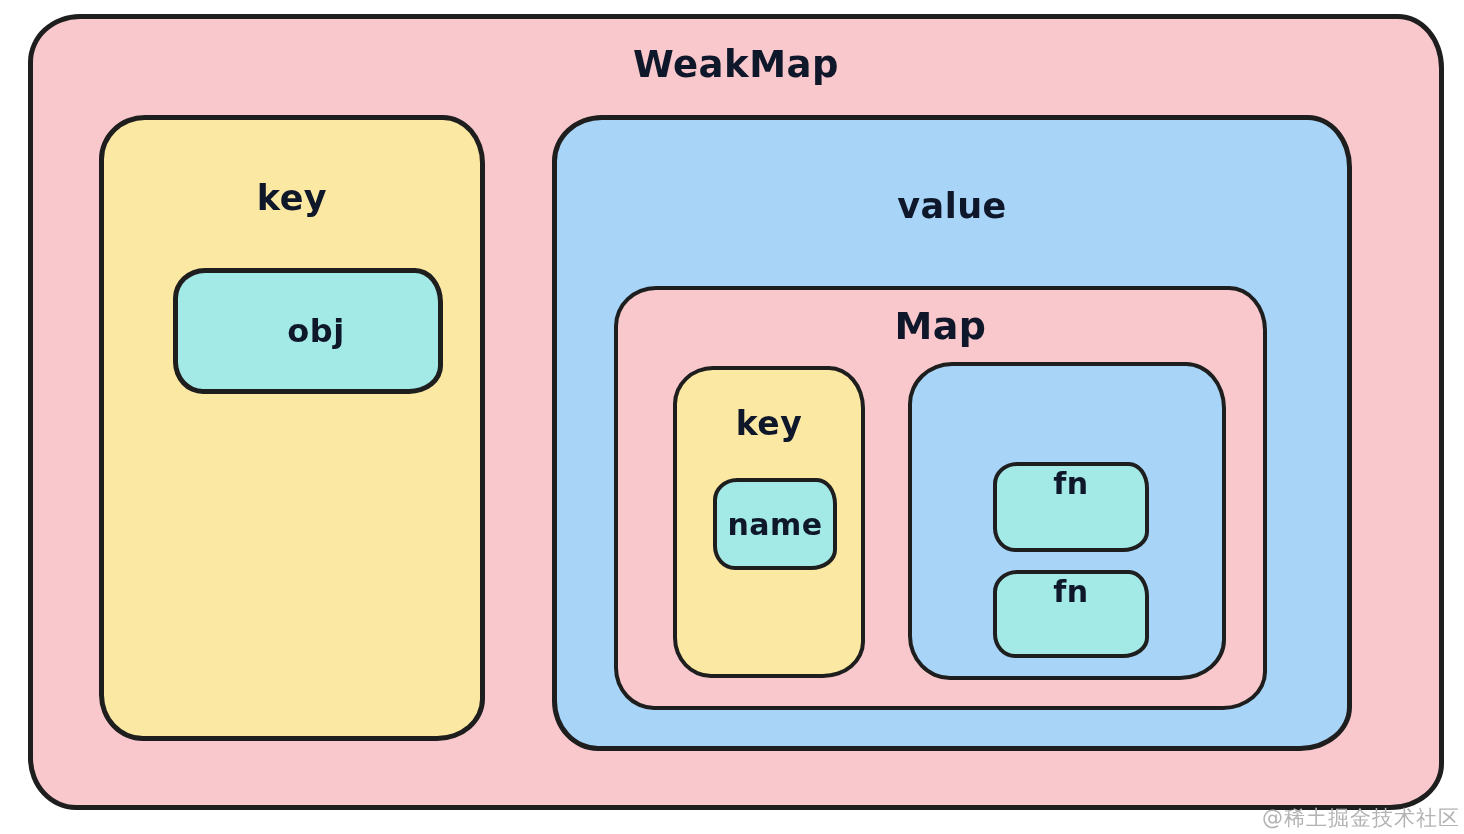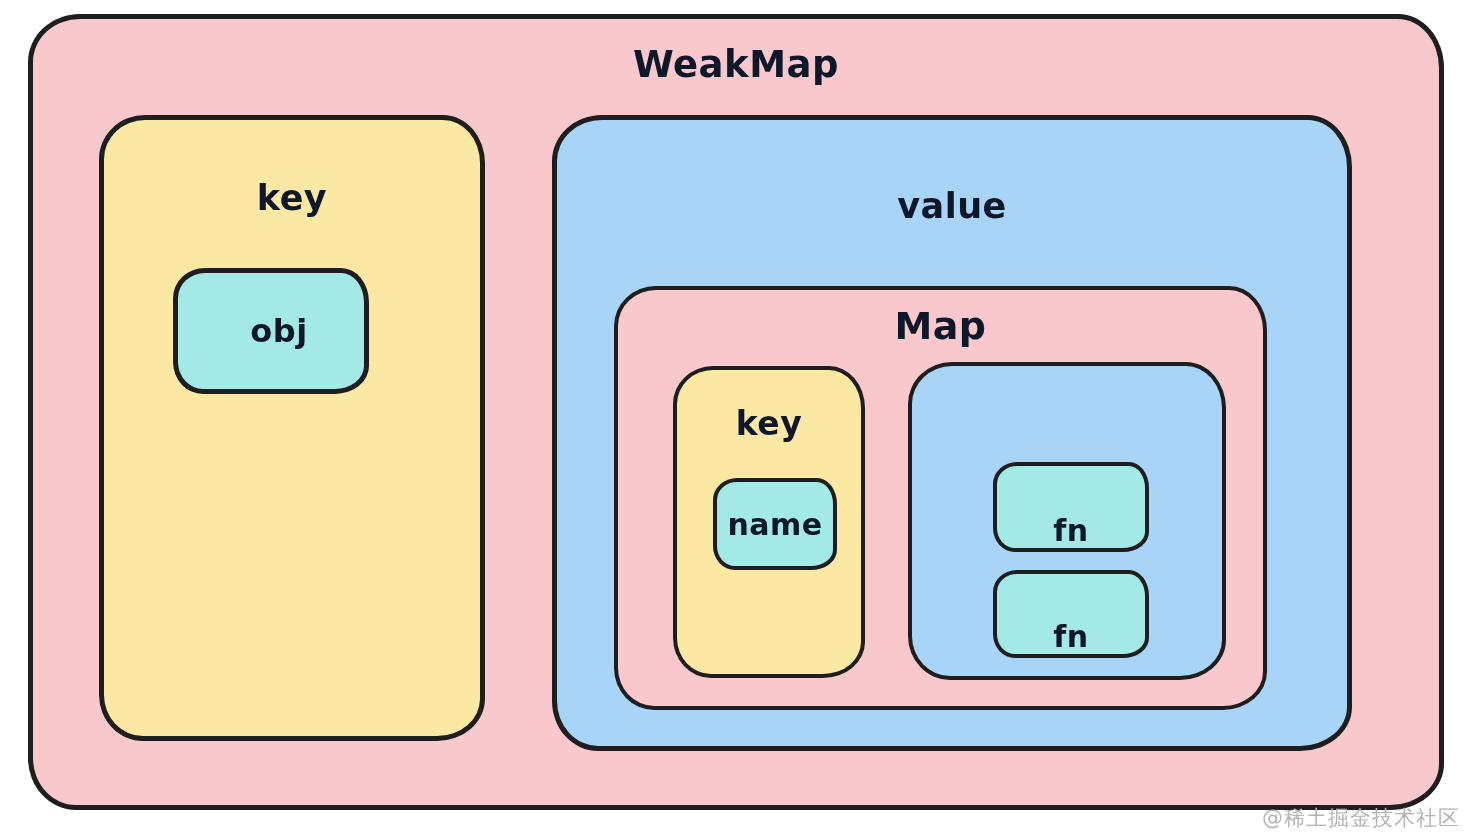--- a/index.html
+++ b/index.html
@@ -46,21 +46,21 @@
 
   
   .key-outer {
     left: 66px; top: 96px;            
     width: 386px; height: 626px;
     border-radius: 46px 42px 48px 44px / 44px 48px 42px 46px;
   }
   .key-outer-label { top: 58px; font-size: 35px; }
   .obj-box {
     left: 69px; top: 148px;           
-    width: 196px; height: 126px;
+    width: 270px; height: 126px;
     border-radius: 32px 28px 34px 30px / 30px 34px 28px 32px;
     display: flex; align-items: center; justify-content: center; padding-left: 16px;
   }
   .obj-box .inner-label { position: static; font-size: 32px; }
 
   
   .value-box {
     left: 519px; top: 96px;           
     width: 800px; height: 636px;
     border-radius: 50px 44px 52px 46px / 46px 52px 44px 50px;
@@ -99,21 +99,21 @@
     width: 318px; height: 318px;
     border-radius: 44px 40px 46px 42px / 42px 46px 40px 44px;
     border-width: 4px;
   }
   .set-label { top: 22px; font-size: 33px; }
   .fn-box {
     left: 81px;
     width: 156px; height: 90px;
     border-radius: 24px 20px 26px 22px / 22px 26px 20px 24px;
     border-width: 4px;
-    display: flex; align-items: flex-end; justify-content: center;
+    display: flex; align-items: flex-start; justify-content: center;
   }
   .fn-box .inner-label { position: static; font-size: 30px; }
   .fn-1 { top: 96px; }
   .fn-2 { top: 204px; height: 88px; }
 
   .watermark {
     position: absolute;
     right: 4px;
     bottom: 2px;
     font-size: 21px;

